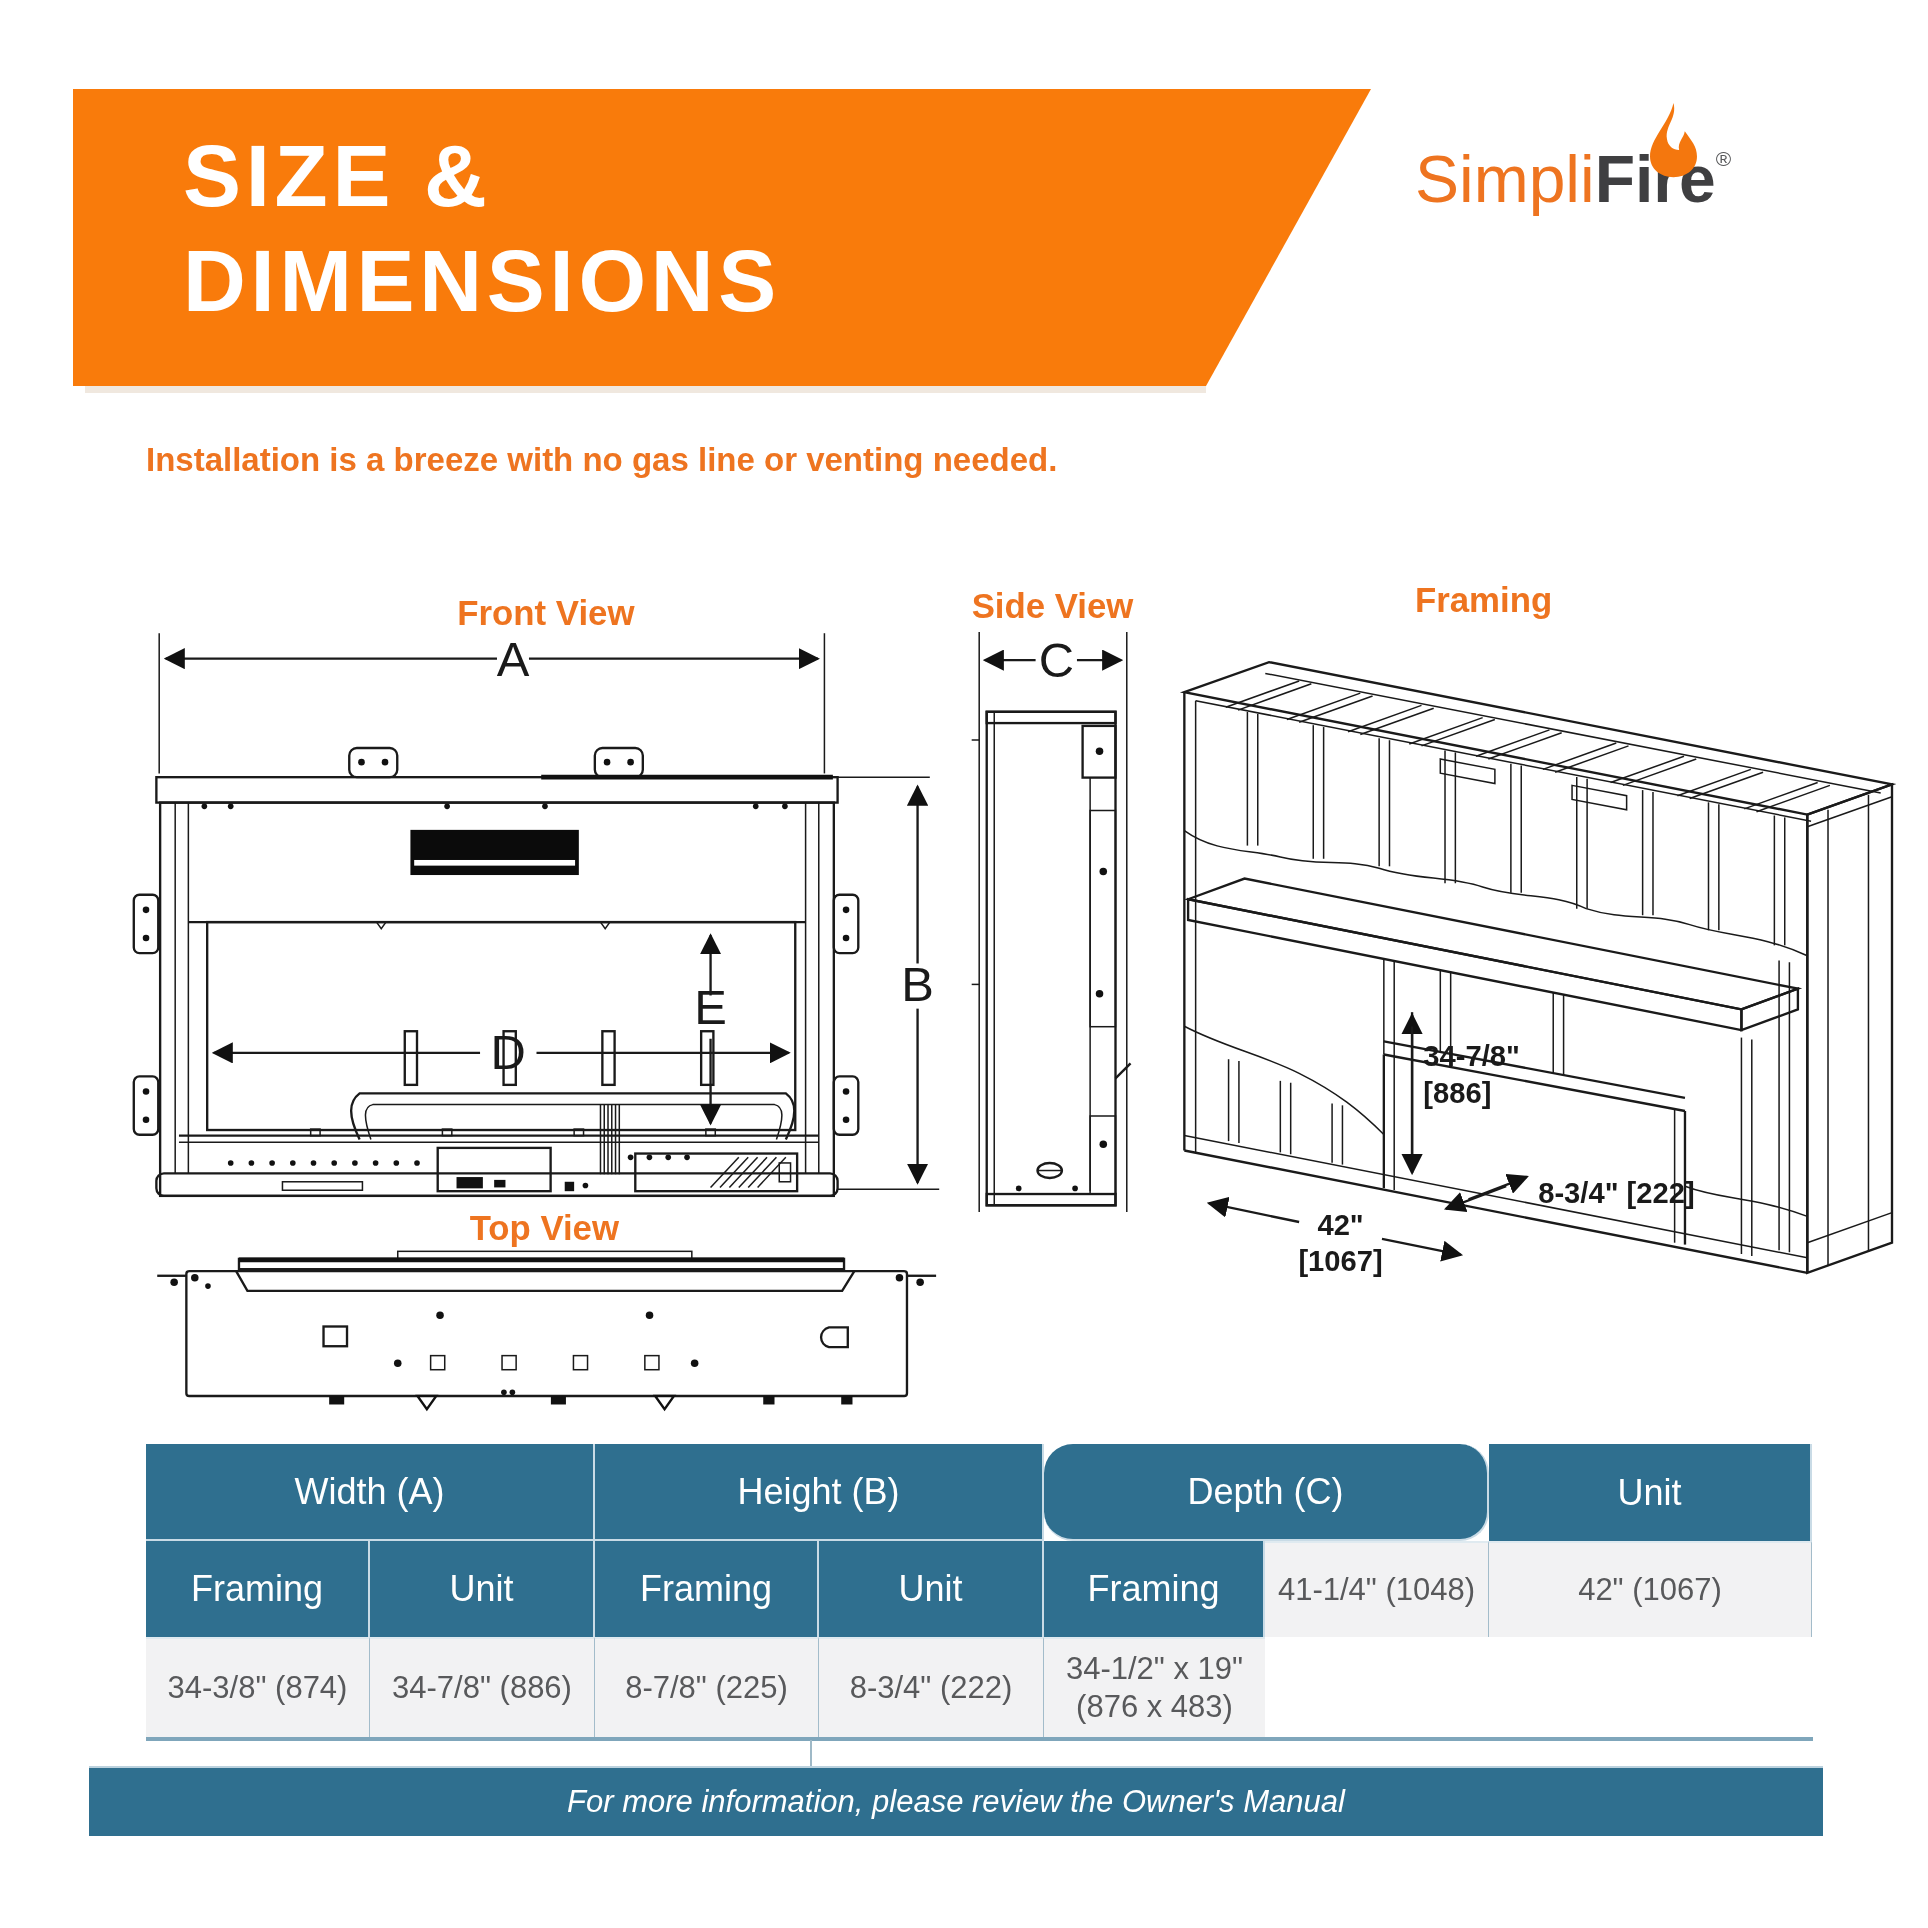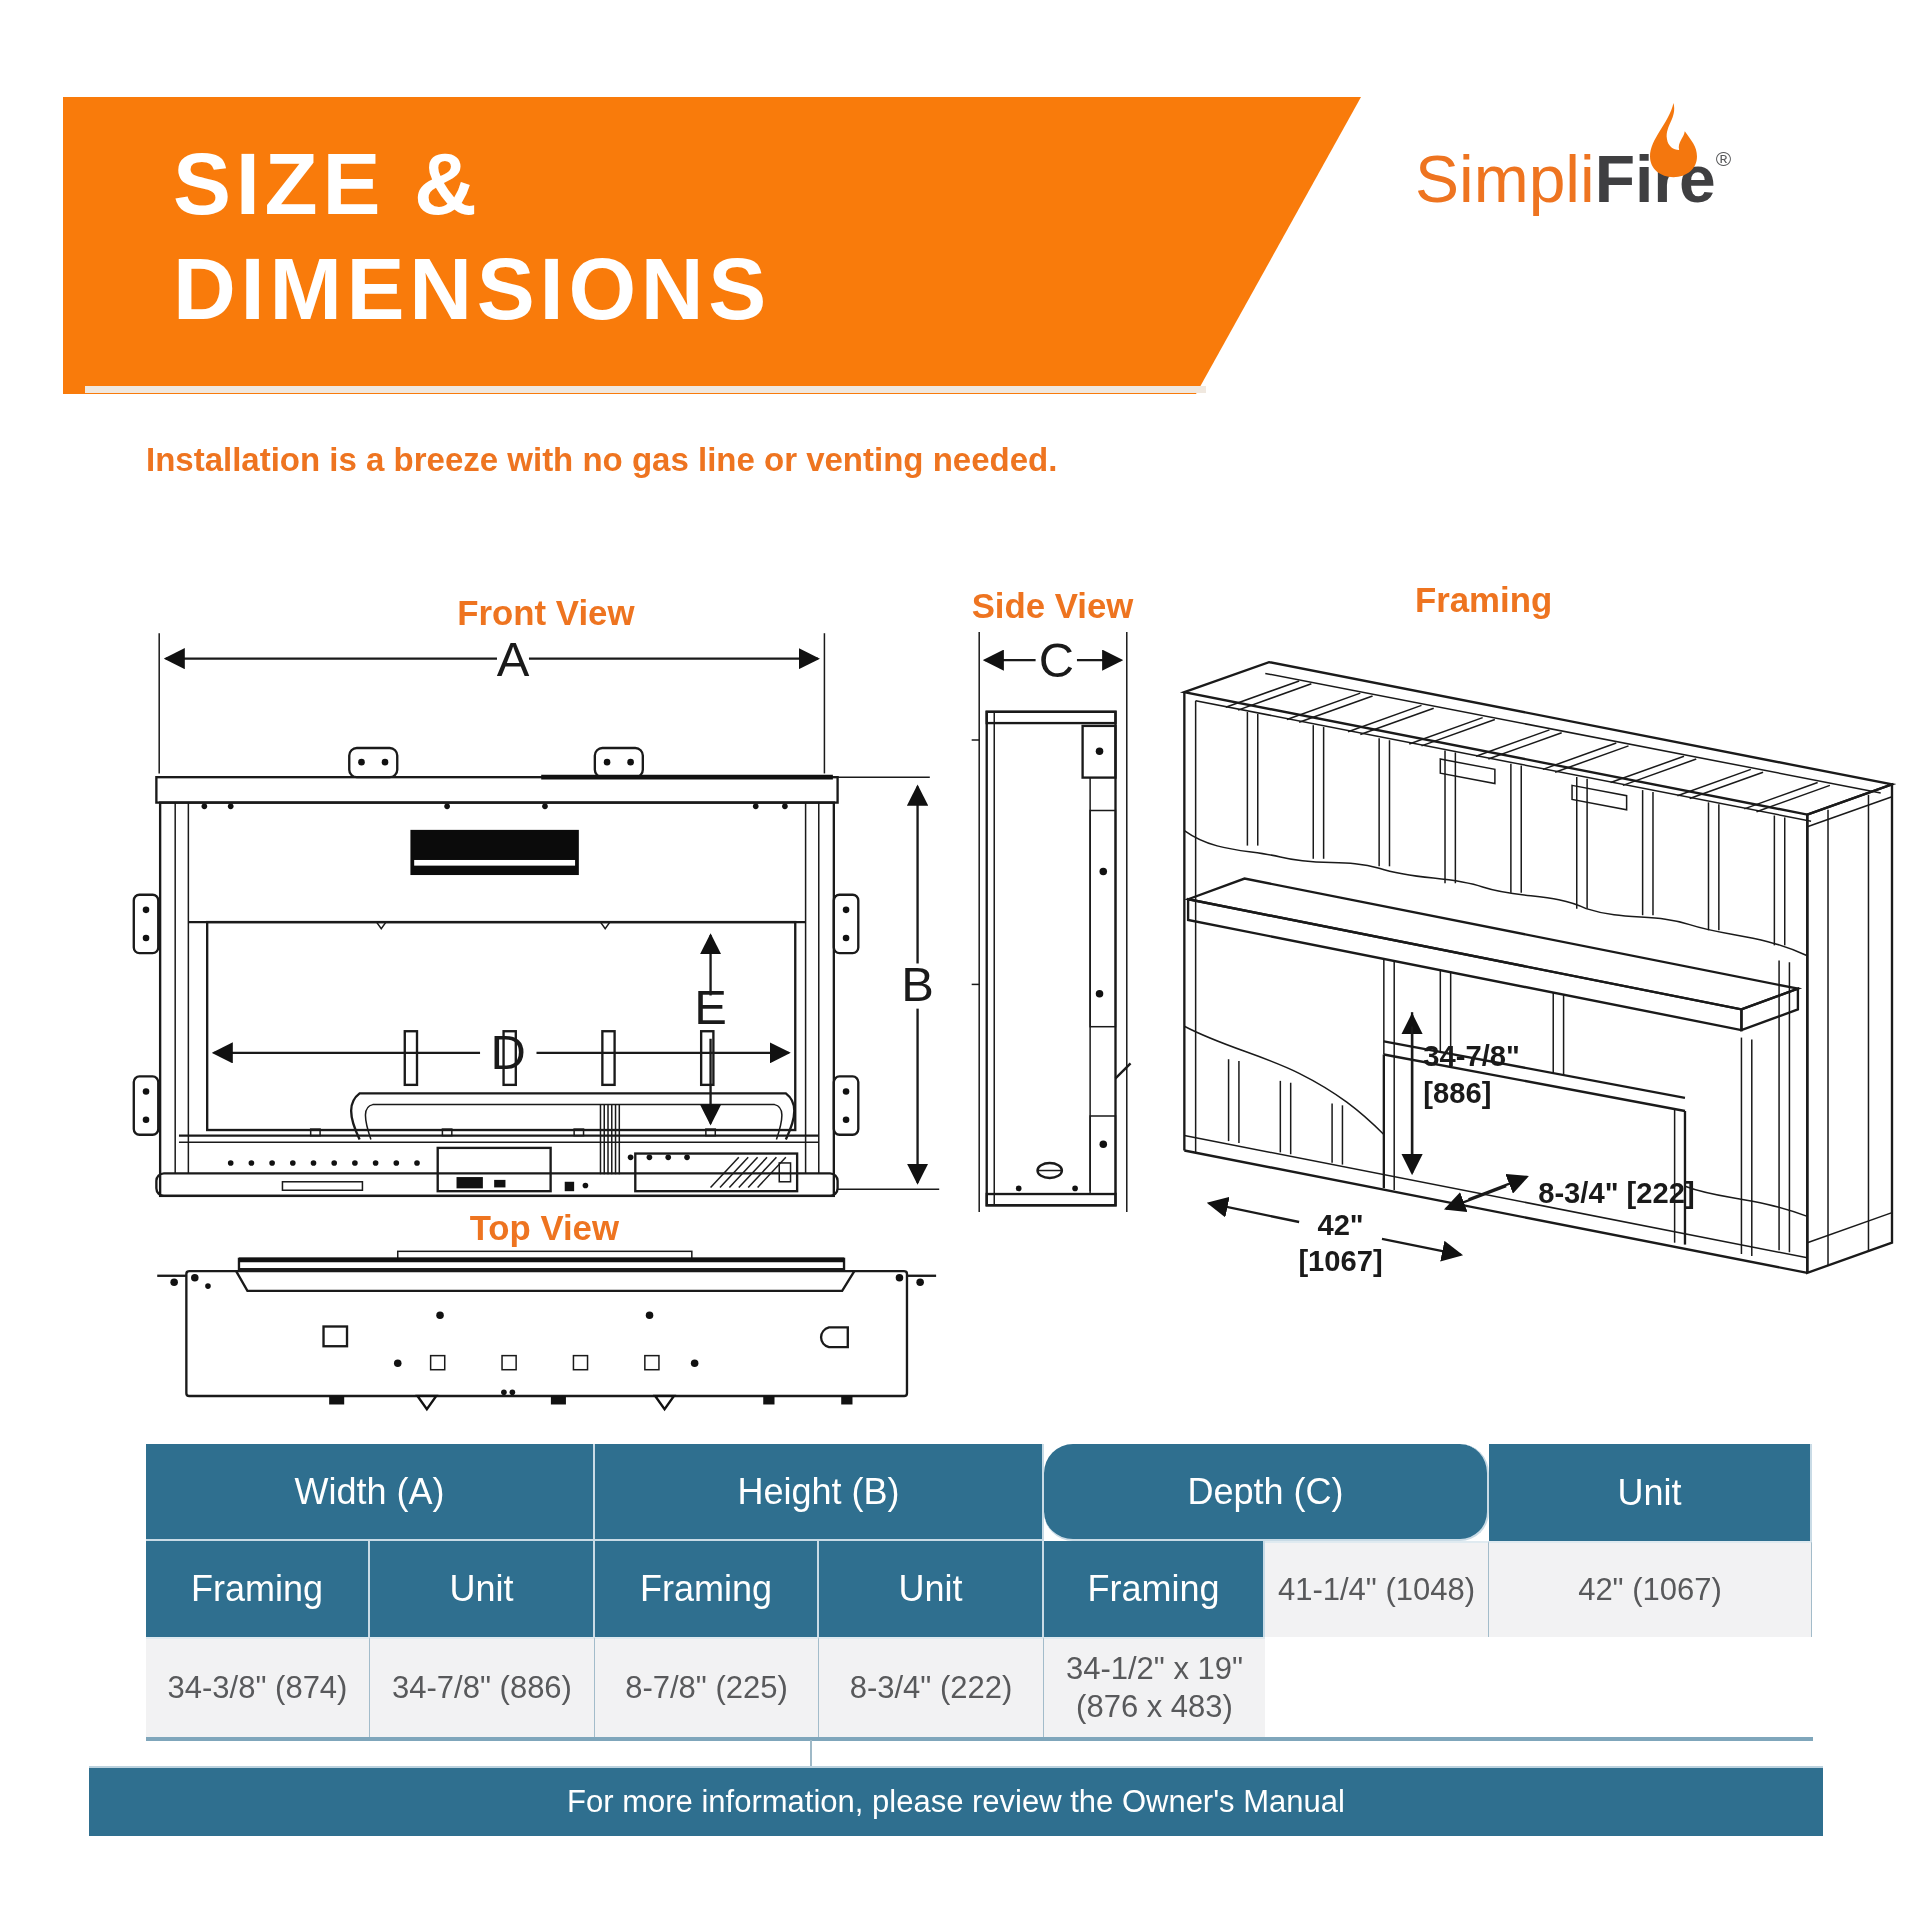--- a/index.html
+++ b/index.html
@@ -1,20 +1,20 @@
 <!DOCTYPE html>
 <html style="font-size:15px"><head>
 <meta charset="utf-8">
 <style>
   html,body{margin:0;padding:0;background:#fff;}
   .page{position:relative;width:1928px;height:1928px;background:#fff;overflow:hidden;
         font-family:"Liberation Sans",sans-serif;}
   
-  .banner{position:absolute;left:63px;top:89px;width:1298px;height:297px;background:#F97B0B;
-          clip-path:polygon(0 0,100% 0,1133px 100%,0 100%);margin-top:8px;}
+  .banner{position:absolute;left:73px;top:89px;width:1298px;height:297px;background:#F97B0B;
+          clip-path:polygon(0 0,100% 0,1133px 100%,0 100%);}
   .banner h1{margin:0;padding:34px 0 0 110px;color:#fff;font-size:87px;line-height:105px;
              font-weight:bold;letter-spacing:4.7px;}
   .banner-shadow{position:absolute;left:85px;top:386px;width:1121px;height:6.6px;background:#f0e8df;}
   
   .logo{position:absolute;left:1415px;top:141px;font-size:66px;white-space:nowrap;}
   .logo .simpli{color:#EE7420;font-weight:400;}
   .logo .fire{color:#3F3F41;font-weight:bold;}
   .logo sup{font-size:21px;color:#58595b;vertical-align:36px;}
   .logo .flame{position:absolute;left:233px;top:-38px;}
   
@@ -42,21 +42,21 @@
   .gv{grid-column:7;grid-row:1/3;align-items:flex-end !important;padding-bottom:28px;box-sizing:border-box;}
   .hbr{border-right:2.8px solid #c9dbe6;}
   .hbb{border-bottom:2.8px solid #c9dbe6;}
   .td{background:#f2f2f3;color:#58595b;font-size:31px;border-top:2.8px solid #dfeaf0;}
   .dbr{border-right:1.9px solid #a3bcca;}
   .tdv{flex-direction:column;line-height:38px;}
   .artifact-line{position:absolute;left:810px;top:1740px;width:1.9px;height:28px;background:#9fb9c7;}
   
   .footer{position:absolute;left:89px;top:1766px;width:1734px;height:68px;background:#2F6F8F;
           border-top:2.8px solid #bcd2de;color:#fff;font-size:31px;display:flex;
-          align-items:center;justify-content:center;}
+          align-items:center;justify-content:center;font-style:italic;}
 </style>
 </head>
 <body>
 
 <div class="page">
 
   <div class="banner">
     <h1><span>SIZE &amp;</span><br>
         <span>DIMENSIONS</span></h1>
   </div>

